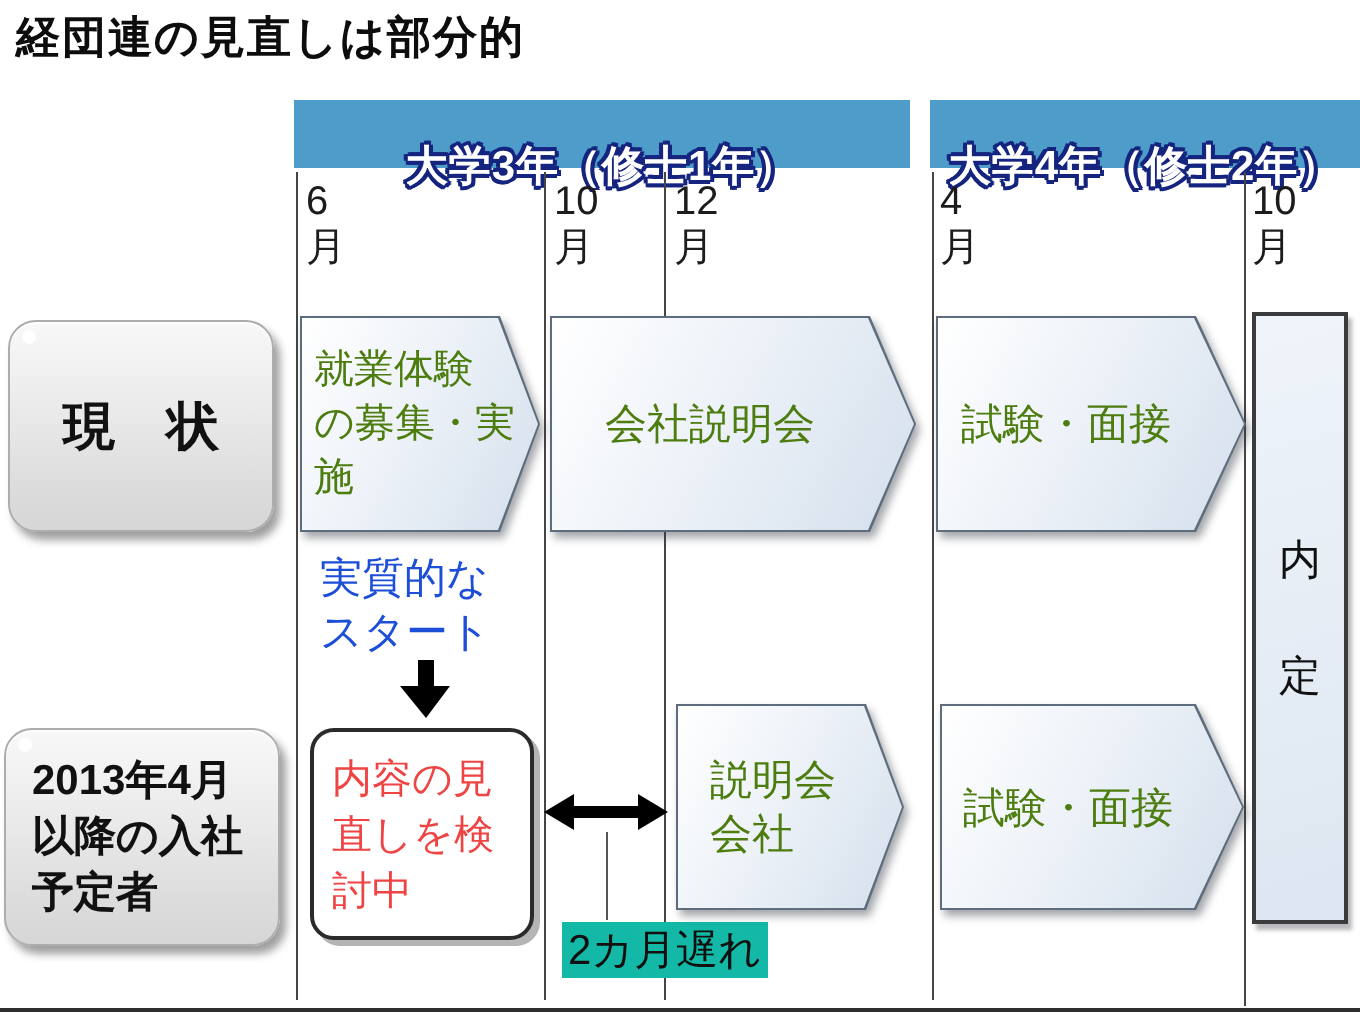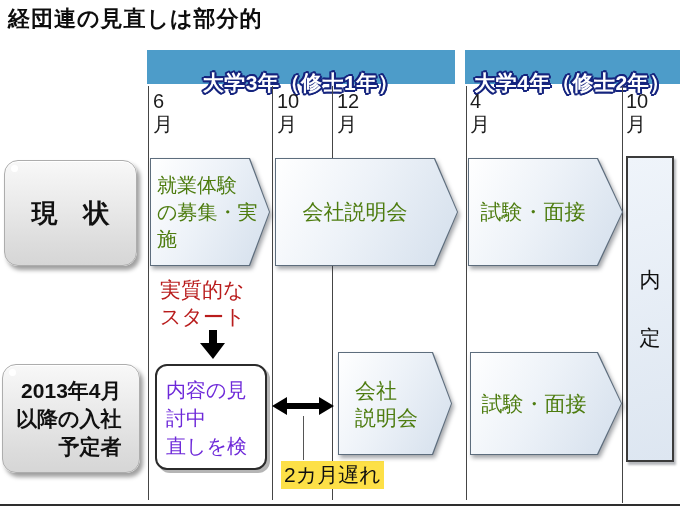--- a/index.html
+++ b/index.html
@@ -62,25 +62,25 @@
     border:2px solid #3b3b3b; background:linear-gradient(165deg,#eff4fa 0%,#dde6f1 100%);
     box-shadow:2px 3px 2px rgba(50,55,65,.35);
     display:flex; flex-direction:column; align-items:center; justify-content:center; gap:30px;
     font-size:21px; color:#101010;
   }
 
   
   .reviewbox {
     border:2px solid #2b2b2b; border-radius:12px; background:#fff;
     box-shadow:3px 3px 0 #b5b5b5;
-    font-size:20px; line-height:28px; padding:10px 0 0 9px; color:#6d28d9;
+    font-size:20px; line-height:28px; padding:10px 0 0 9px; color:#ef4444;
   }
 
-  .note { font-size:21px; line-height:27px; color:#b91c1c; }
-  .delay { font-size:21px; color:#101010; background:#fde047; padding:0 3px; }
+  .note { font-size:21px; line-height:27px; color:#1d4ed8; }
+  .delay { font-size:21px; color:#101010; background:#14b8a6; padding:0 3px; }
   .connector { width:1px; background:#555; }
 </style>
 </head>
 <body>
 
 <div class="stage">
 
   <div class="abs title">経団連の見直しは部分的</div>
 
   <div class="abs hbar" style="left:147px; width:308px;">
@@ -114,21 +114,21 @@
       <div>月</div>
   </div>
   <div class="abs month" style="left:626px;">
     <div>10</div>
       <div>月</div>
   </div>
 
   <div class="abs gloss" style="left:4px; top:160px; width:131px; height:104px;">
     <div class="one">現　状</div>
   </div>
-  <div class="abs gloss" style="left:2px; top:364px; width:136px; height:107px;text-align:right;">
+  <div class="abs gloss" style="left:2px; top:364px; width:136px; height:107px;">
     <div class="multi">
       <div>2013年4月</div>
       <div>以降の入社</div>
       <div>予定者</div>
     </div>
   </div>
 
   <div class="arrow" style="left:150px; top:158px; width:120px; height:108px; --tip:20px;">
     <div class="edge"></div>
       <div class="fillx"></div>
@@ -160,36 +160,36 @@
   <div class="abs note" style="left:160px; top:276px;">
     <div>実質的な</div>
     <div>スタート</div>
   </div>
   <svg class="abs" style="left:200px; top:330px;" width="26" height="29">
     <path d="M9 0 h8 v13 h8 L13 29 L0 13 h9 z" fill="#000"></path>
   </svg>
 
   <div class="abs reviewbox" style="left:155px; top:364px; width:112px; height:106px; box-sizing:border-box;">
     <div>内容の見</div>
+    <div>直しを検</div>
     <div>討中</div>
-    <div>直しを検</div>
   </div>
 
   <svg class="abs" style="left:272px; top:395px;" width="62" height="22">
     <path d="M0 11 L15 2 v6 h32 v-6 L62 11 L47 20 v-6 H15 v6 z" fill="#000"></path>
   </svg>
   <div class="abs connector" style="left:303px; top:416px; height:44px;"></div>
   <div class="abs delay" style="left:281px; top:461px;">2カ月遅れ</div>
 
   <div class="arrow" style="left:338px; top:352px; width:114px; height:103px; --tip:19px;">
     <div class="edge"></div>
       <div class="fillx"></div>
     <div class="alabel padleft2">
+      <div>説明会</div>
       <div>会社</div>
-      <div>説明会</div>
     </div>
   </div>
   <div class="arrow" style="left:470px; top:352px; width:152px; height:103px; --tip:24px;">
     <div class="edge"></div>
       <div class="fillx"></div>
     <div class="alabel center" style="padding-right:24px;">
       <div>試験・面接</div>
     </div>
   </div>
 

